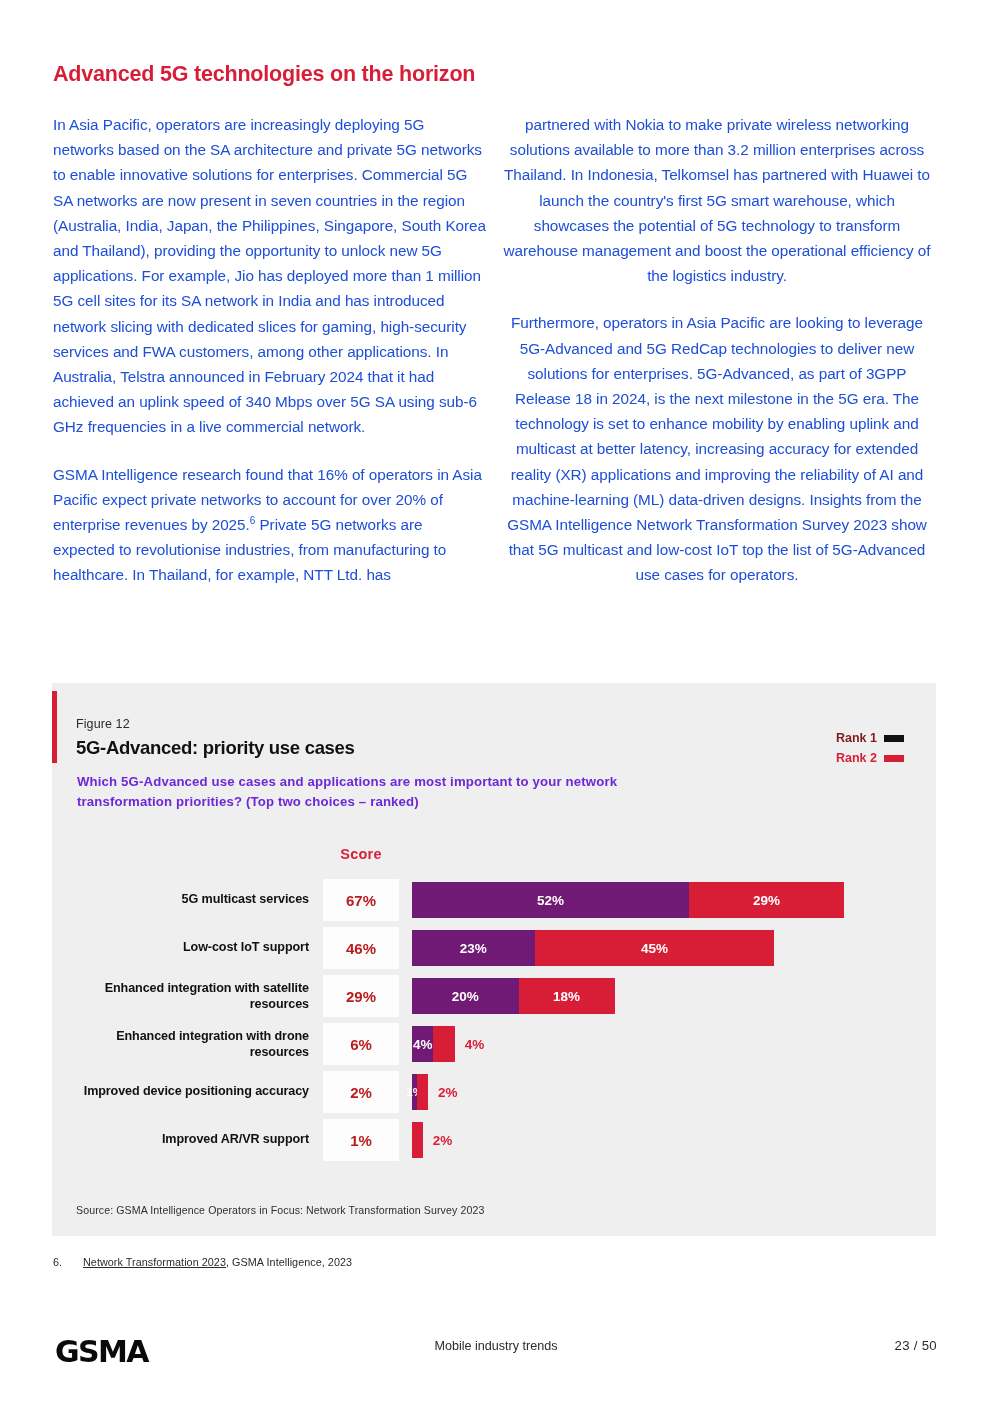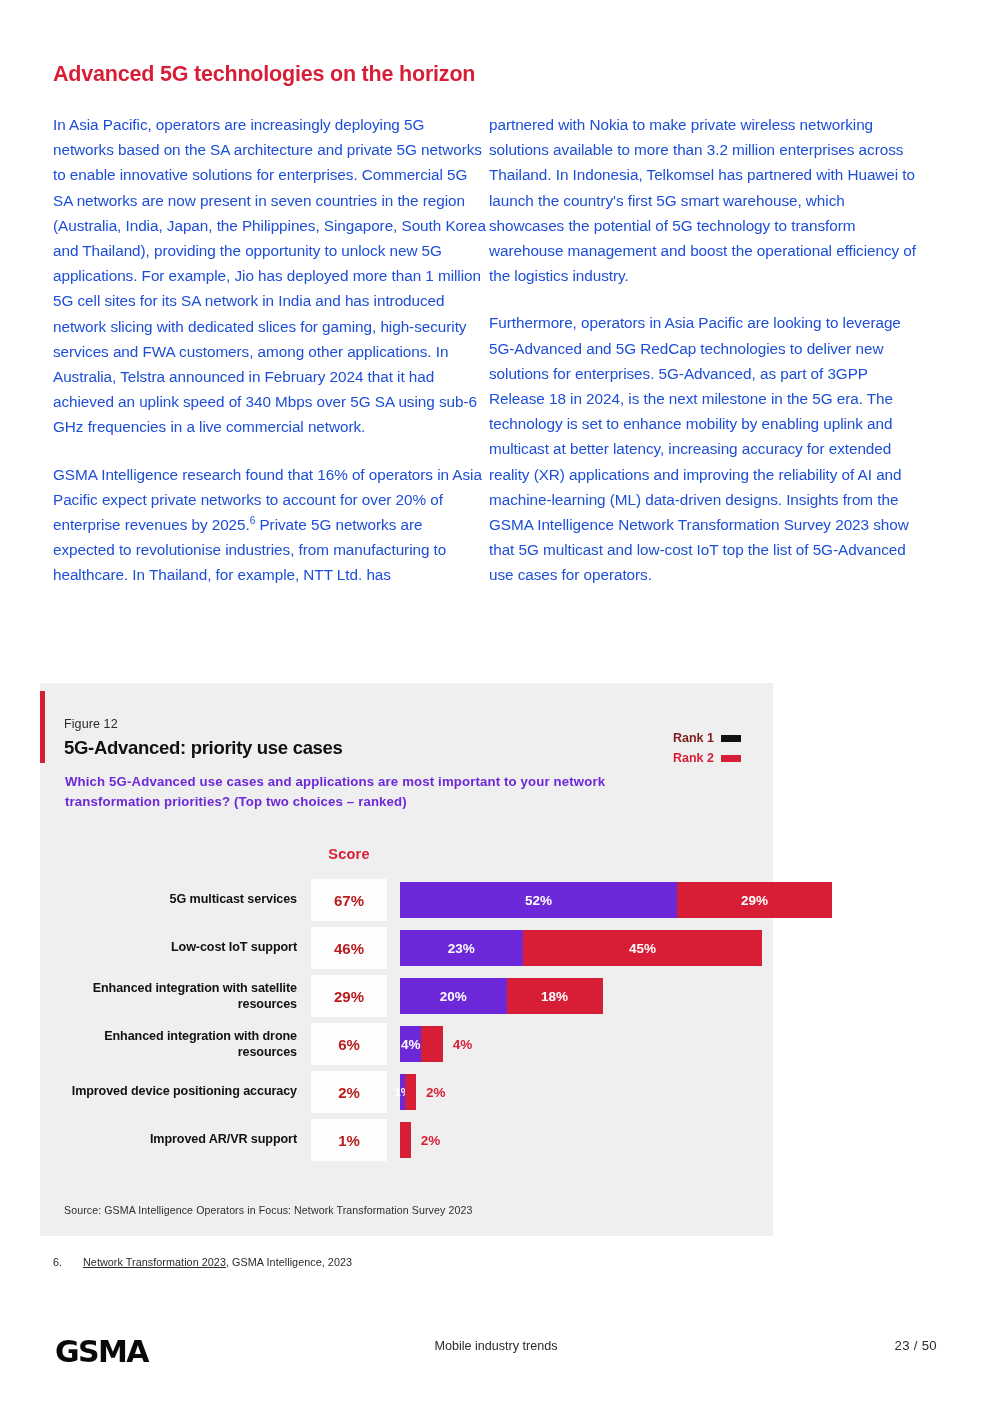--- a/index.html
+++ b/index.html
@@ -13,32 +13,32 @@
   
   .page-heading{
     position:absolute;left:53px;top:62px;width:700px;
     font-size:21.5px;font-weight:bold;color:#D81E37;
     letter-spacing:-0.2px;
   }
 
   
   .col{position:absolute;top:112px;width:434px;}
   .col-left{left:53px;}
-  .col-right{left:489px;}
+  .col-right{left:500px;text-align:center;}
   .col p{
     margin:0 0 22px 0;
     font-size:15.3px;line-height:25.2px;color:#1d4ed8;
     letter-spacing:-0.05px;
   }
   .col p:last-child{margin-bottom:0;}
   sup{font-size:10px;vertical-align:super;line-height:0;}
 
   
   .figure-panel{
-    position:absolute;left:40px;top:683px;width:733px;height:553px;
+    position:absolute;left:52px;top:683px;width:884px;height:553px;
     background:#efefef;
   }
   .fig-accent{
     position:absolute;left:0px;top:8px;width:5px;height:72px;background:#D81E37;
   }
   .fig-number{
     position:absolute;left:24px;top:34px;
     font-size:12.5px;color:#2b2b2b;letter-spacing:0.1px;
   }
   .fig-title{
@@ -86,21 +86,21 @@
     width:76px;height:42px;background:#fdfdfd;
     display:flex;align-items:center;justify-content:center;
     font-size:15px;font-weight:bold;color:#b91c1c;
   }
   .row-bars{
     position:absolute;left:360px;top:50%;transform:translateY(-50%);
     height:36px;display:flex;align-items:stretch;
   }
   .seg{height:36px;display:flex;align-items:center;justify-content:center;
     font-size:13.5px;font-weight:bold;color:#ffffff;overflow:visible;}
-  .seg-1{background:#6d28d9;justify-content:center;}
+  .seg-1{background:#701a75;justify-content:center;}
   .seg-2{background:#D81E37;}
   .seg .inlbl{white-space:nowrap;}
   .outside-label{
     position:absolute;top:50%;transform:translateY(-50%);
     font-size:13.5px;font-weight:bold;color:#D81E37;white-space:nowrap;
   }
   .tiny-white{color:#fff;font-size:11.5px;}
 
   
   .fig-source{

